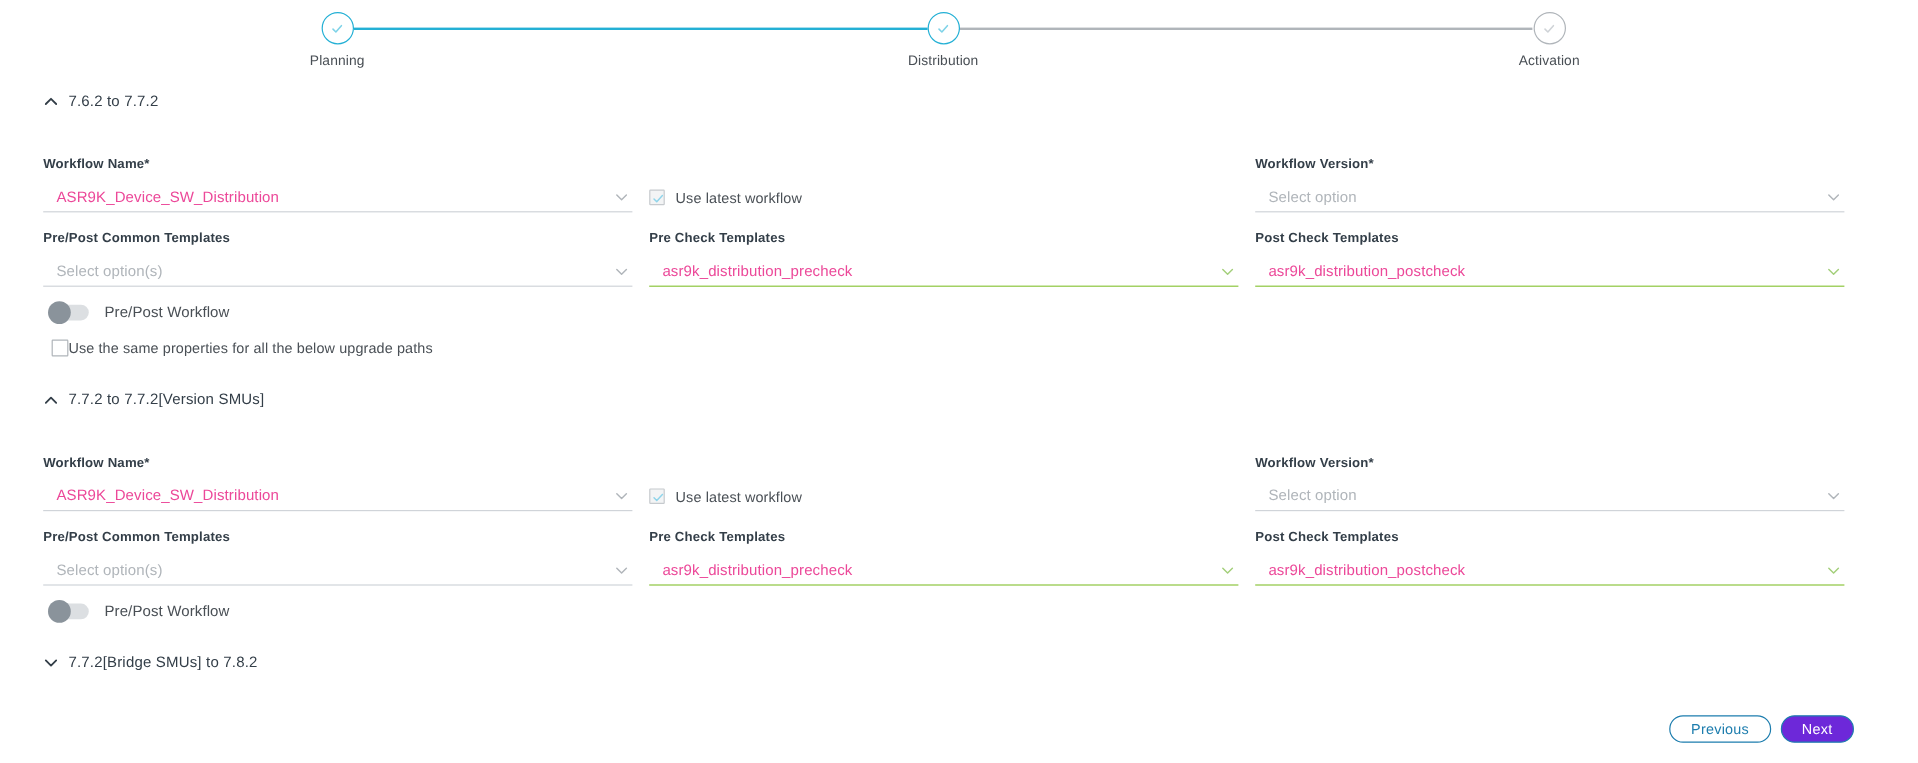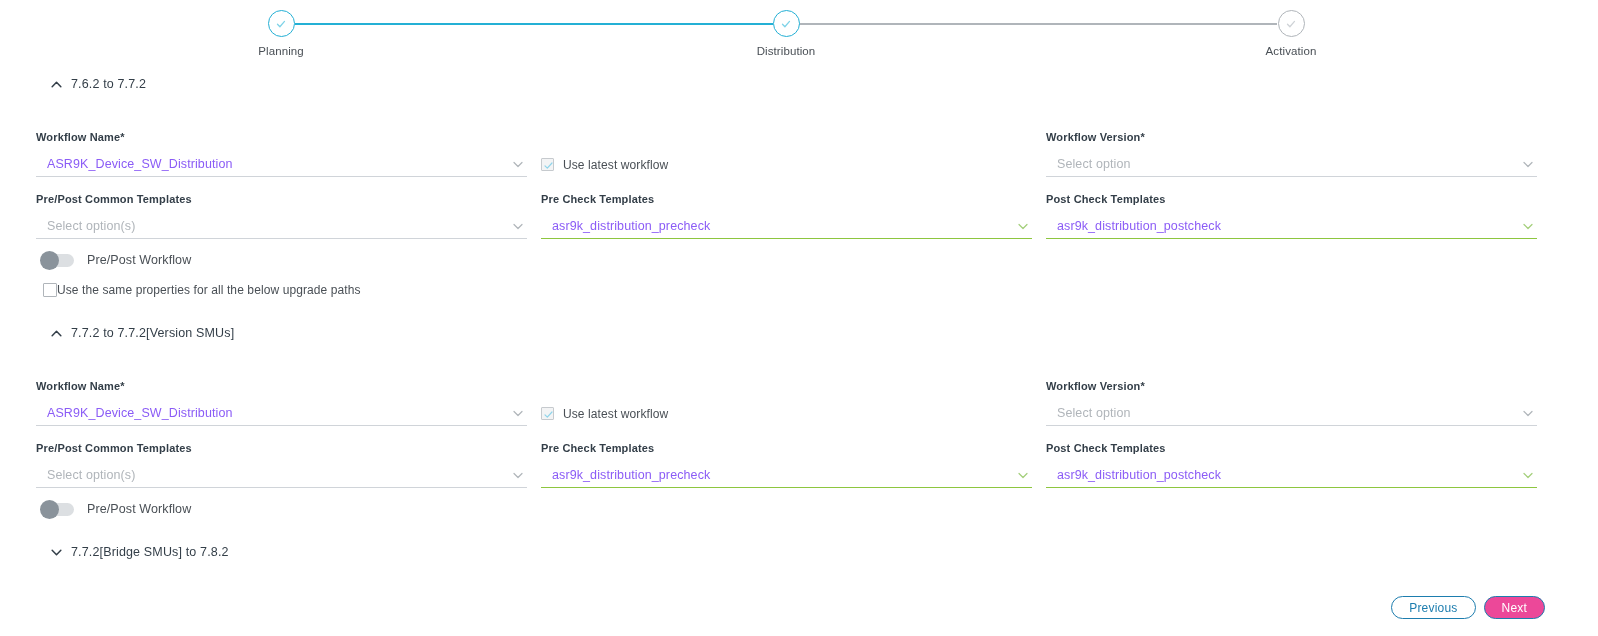--- a/index.html
+++ b/index.html
@@ -51,21 +51,21 @@
     font-size: 11.5px;
     color: #494f55;
     letter-spacing: .1px;
   }
 
   
   .section-header {
     display: flex;
     align-items: center;
     gap: 8px;
-    padding-left: 50px;
+    padding-left: 36px;
     height: 20px;
     cursor: pointer;
   }
   .section-header .chev { width: 13px; height: 13px; display: block; flex: none; }
   .section-title {
     font-size: 12.5px;
     color: #333e48;
     letter-spacing: .15px;
   }
 
@@ -93,21 +93,21 @@
     position: relative;
     height: 25px;
     border-bottom: 1.5px solid #d0d4d9;
     display: flex;
     align-items: center;
     cursor: pointer;
   }
   .select-box.filled-green { border-bottom-color: #8dc63f; }
   .select-box .value {
     font-size: 12.5px;
-    color: #8b5cf6;
+    color: #ec4899;
     padding-left: 11px;
     letter-spacing: .1px;
   }
   .select-box .value.placeholder { color: #b0b5ba; }
   .select-box .chev {
     position: absolute;
     right: 2px;
     top: 5px;
     width: 14px;
     height: 14px;
@@ -191,21 +191,21 @@
     display: inline-flex;
     align-items: center;
     justify-content: center;
   }
   .btn-outline {
     background: #ffffff;
     border: 1px solid #1d7dae;
     color: #1d7dae;
   }
   .btn-primary {
-    background: #ec4899;
+    background: #6d28d9;
     border: 1px solid #1d7dae;
     color: #ffffff;
   }
 
   .abs { position: absolute; }
 </style>
 </head>
 <body>
 
 <div class="stepper">

